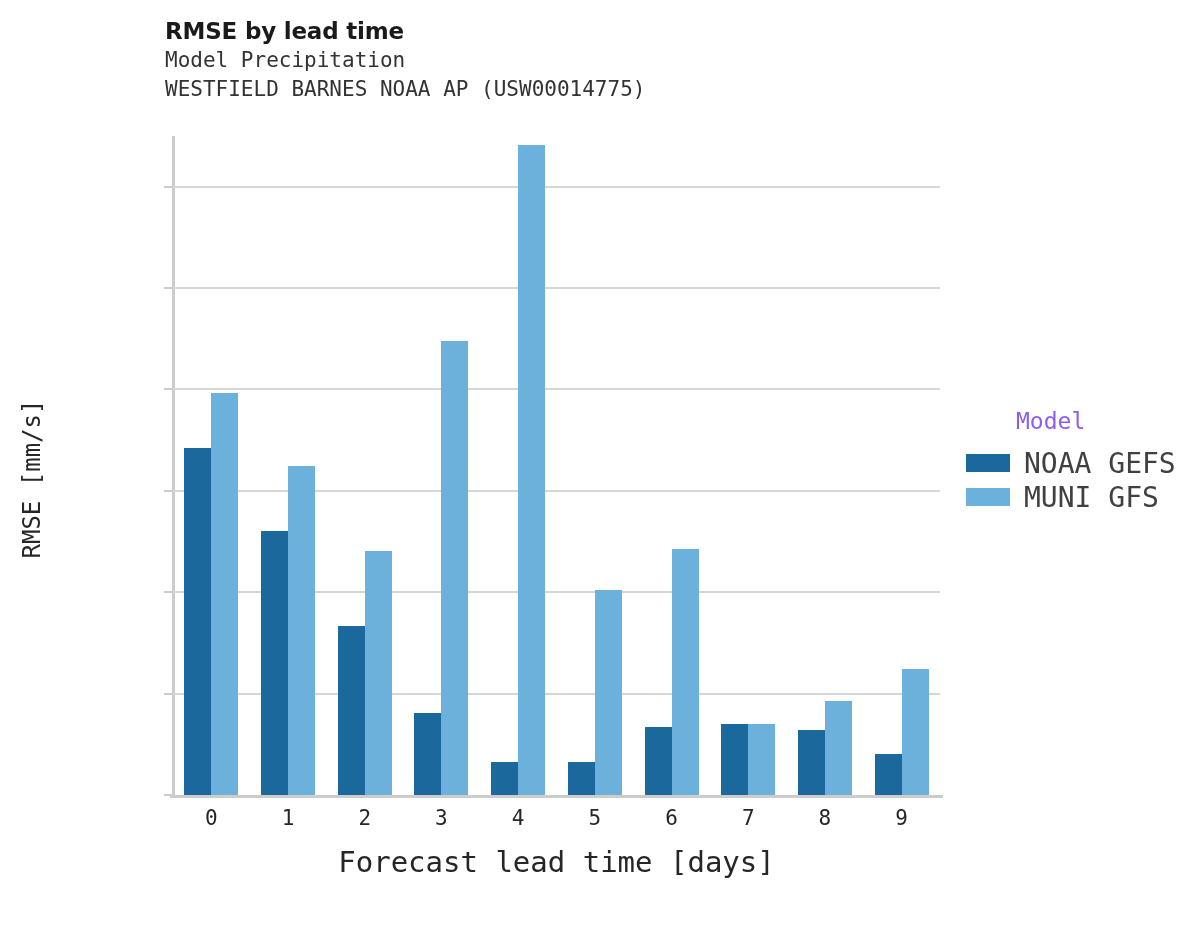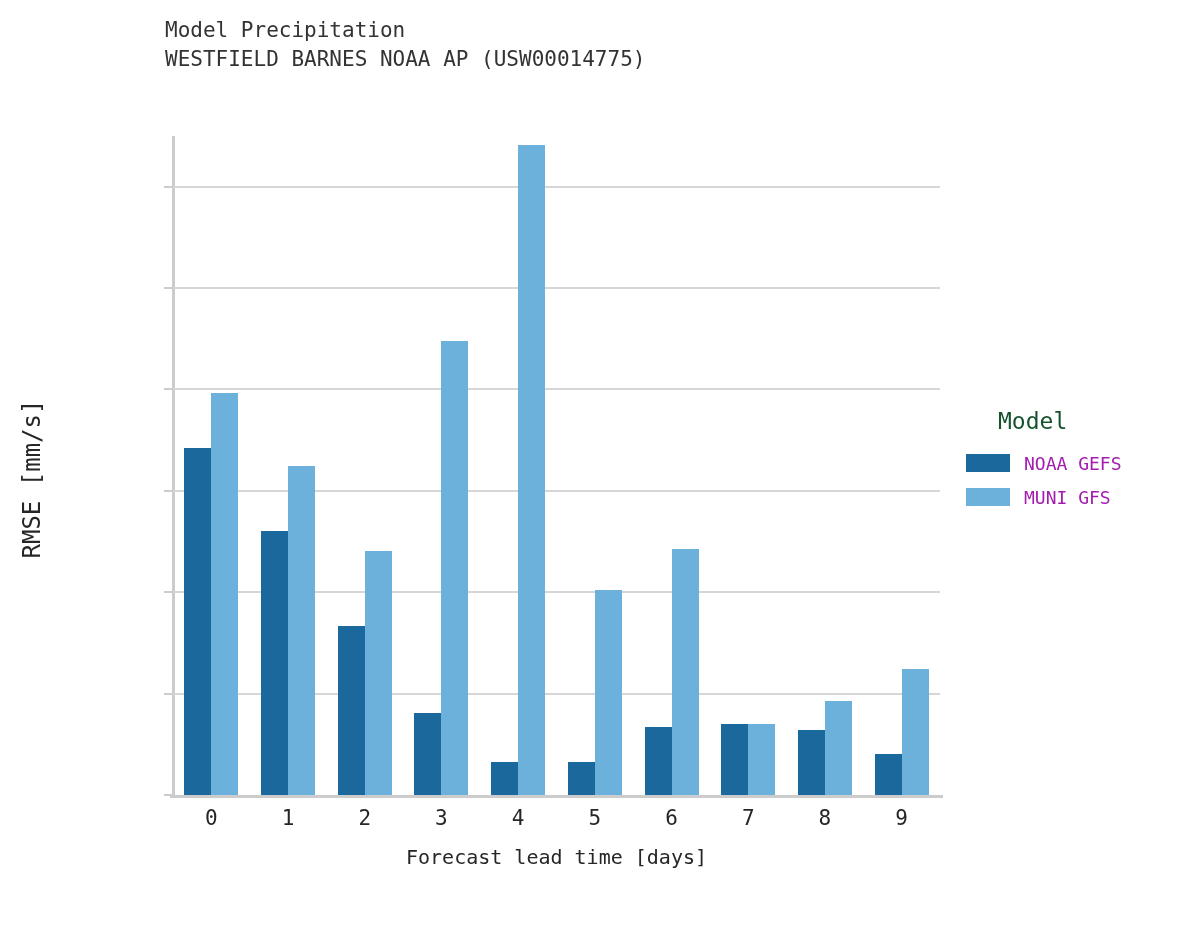--- a/index.html
+++ b/index.html
@@ -111,21 +111,21 @@
   }
 
   
   .xaxis-title {
     position: absolute;
     left: 173px;
     top: 845px;
     width: 767px;
     text-align: center;
     font-family: "DejaVu Sans Mono", monospace;
-    font-size: 20px;
+    font-size: 29px;
     color: #262626;
     white-space: nowrap;
   }
   .yaxis-title {
     position: absolute;
     left: -68px;
     top: 465px;
     width: 200px;
     text-align: center;
     font-family: "DejaVu Sans Mono", monospace;
@@ -138,40 +138,40 @@
   
   .legend {
     position: absolute;
     left: 966px;
     top: 408px;
     width: 210px;
   }
   .legend-title {
     font-family: "DejaVu Sans Mono", monospace;
     font-size: 23px;
-    color: #14532d;
-    margin-left: 32px;
+    color: #8b5cf6;
+    margin-left: 50px;
     margin-bottom: 12px;
     white-space: nowrap;
   }
   .legend-row {
     display: flex;
     align-items: center;
     height: 34px;
   }
   .legend-swatch {
     width: 44px;
     height: 18px;
     margin-right: 14px;
     flex: 0 0 auto;
   }
   .legend-label {
     font-family: "DejaVu Sans Mono", monospace;
-    font-size: 18px;
-    color: #a21caf;
+    font-size: 28px;
+    color: #404040;
     white-space: nowrap;
   }
 
   
   .footer-note {
     position: absolute;
     left: 0;
     top: 890px;
     width: 1100px;
     text-align: center;
@@ -180,20 +180,21 @@
     color: #3a3a3a;
     white-space: nowrap;
   }
 </style>
 </head>
 <body>
 
 <div class="figure">
 
   <div class="title-block">
+    <div class="chart-title">RMSE by lead time</div>
     <div class="chart-subtitle">Model Precipitation</div>
     <div class="chart-subtitle">WESTFIELD BARNES NOAA AP (USW00014775)</div>
   </div>
 
   <div class="yaxis-title">RMSE [mm/s]</div>
 
   <div class="ytick-wrap" id="ytick-wrap"></div>
 
   <div class="plot-area" id="plot-area">
     <div class="axis-spine-left"></div>

